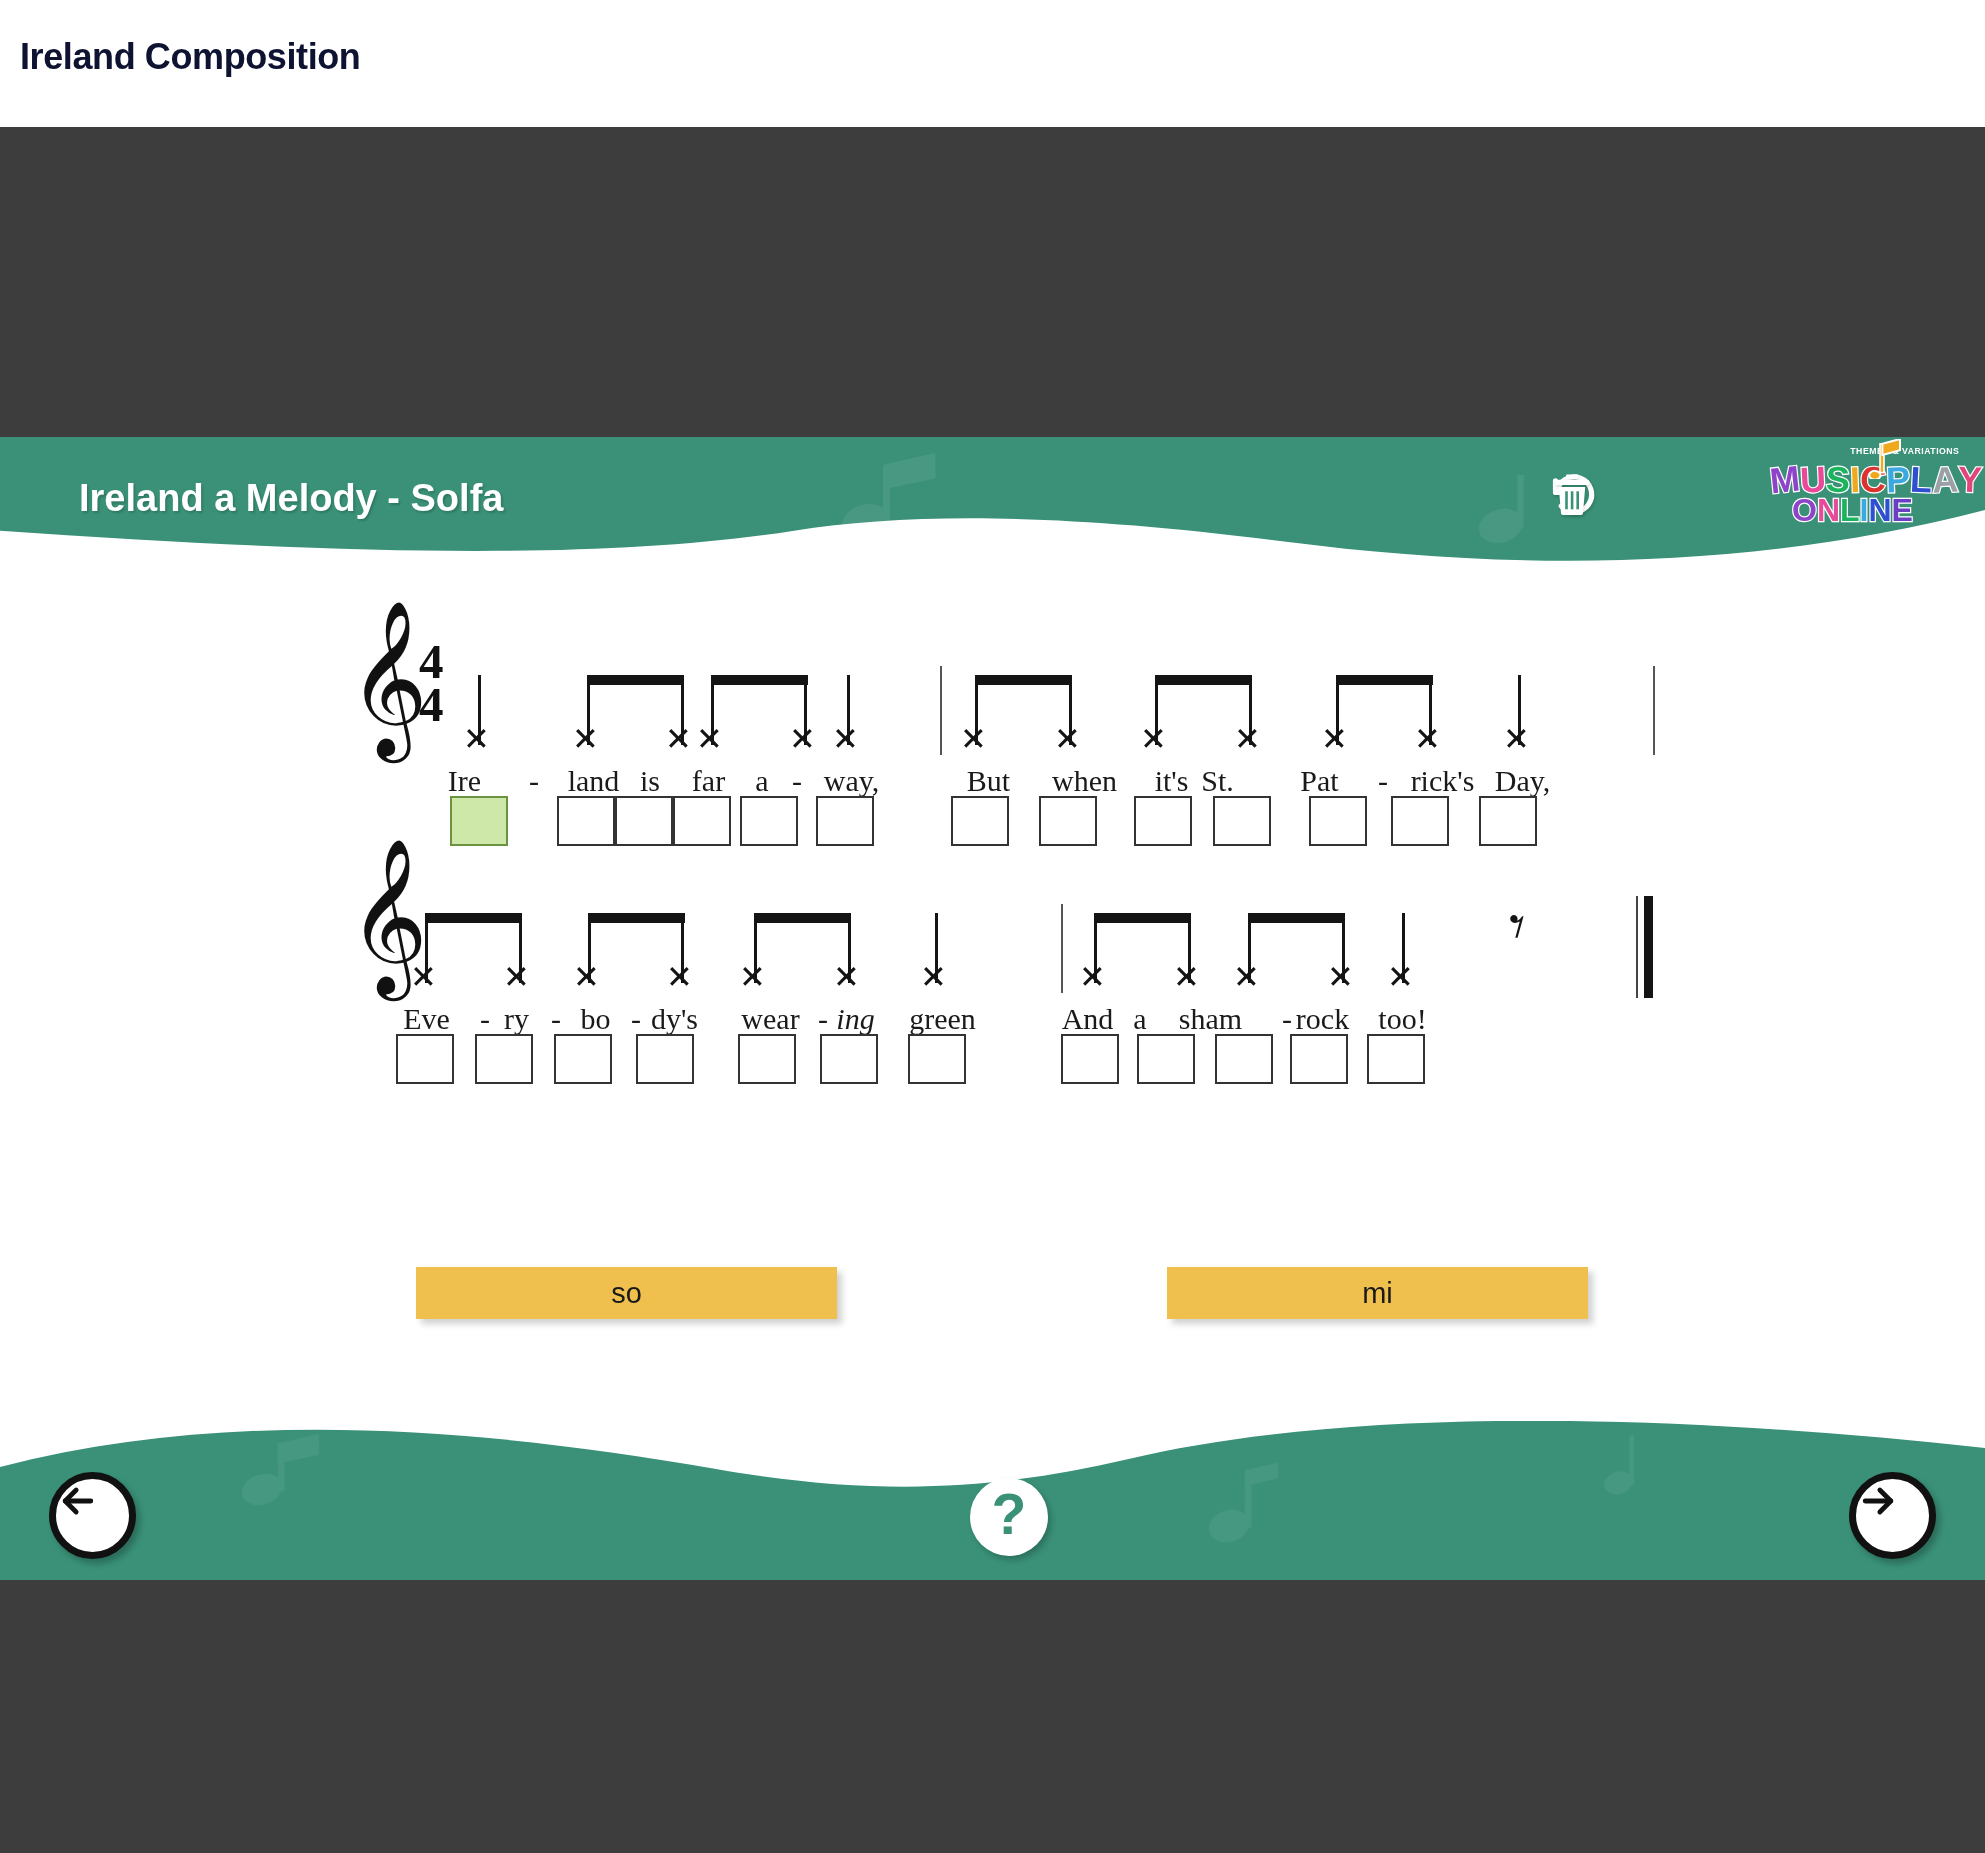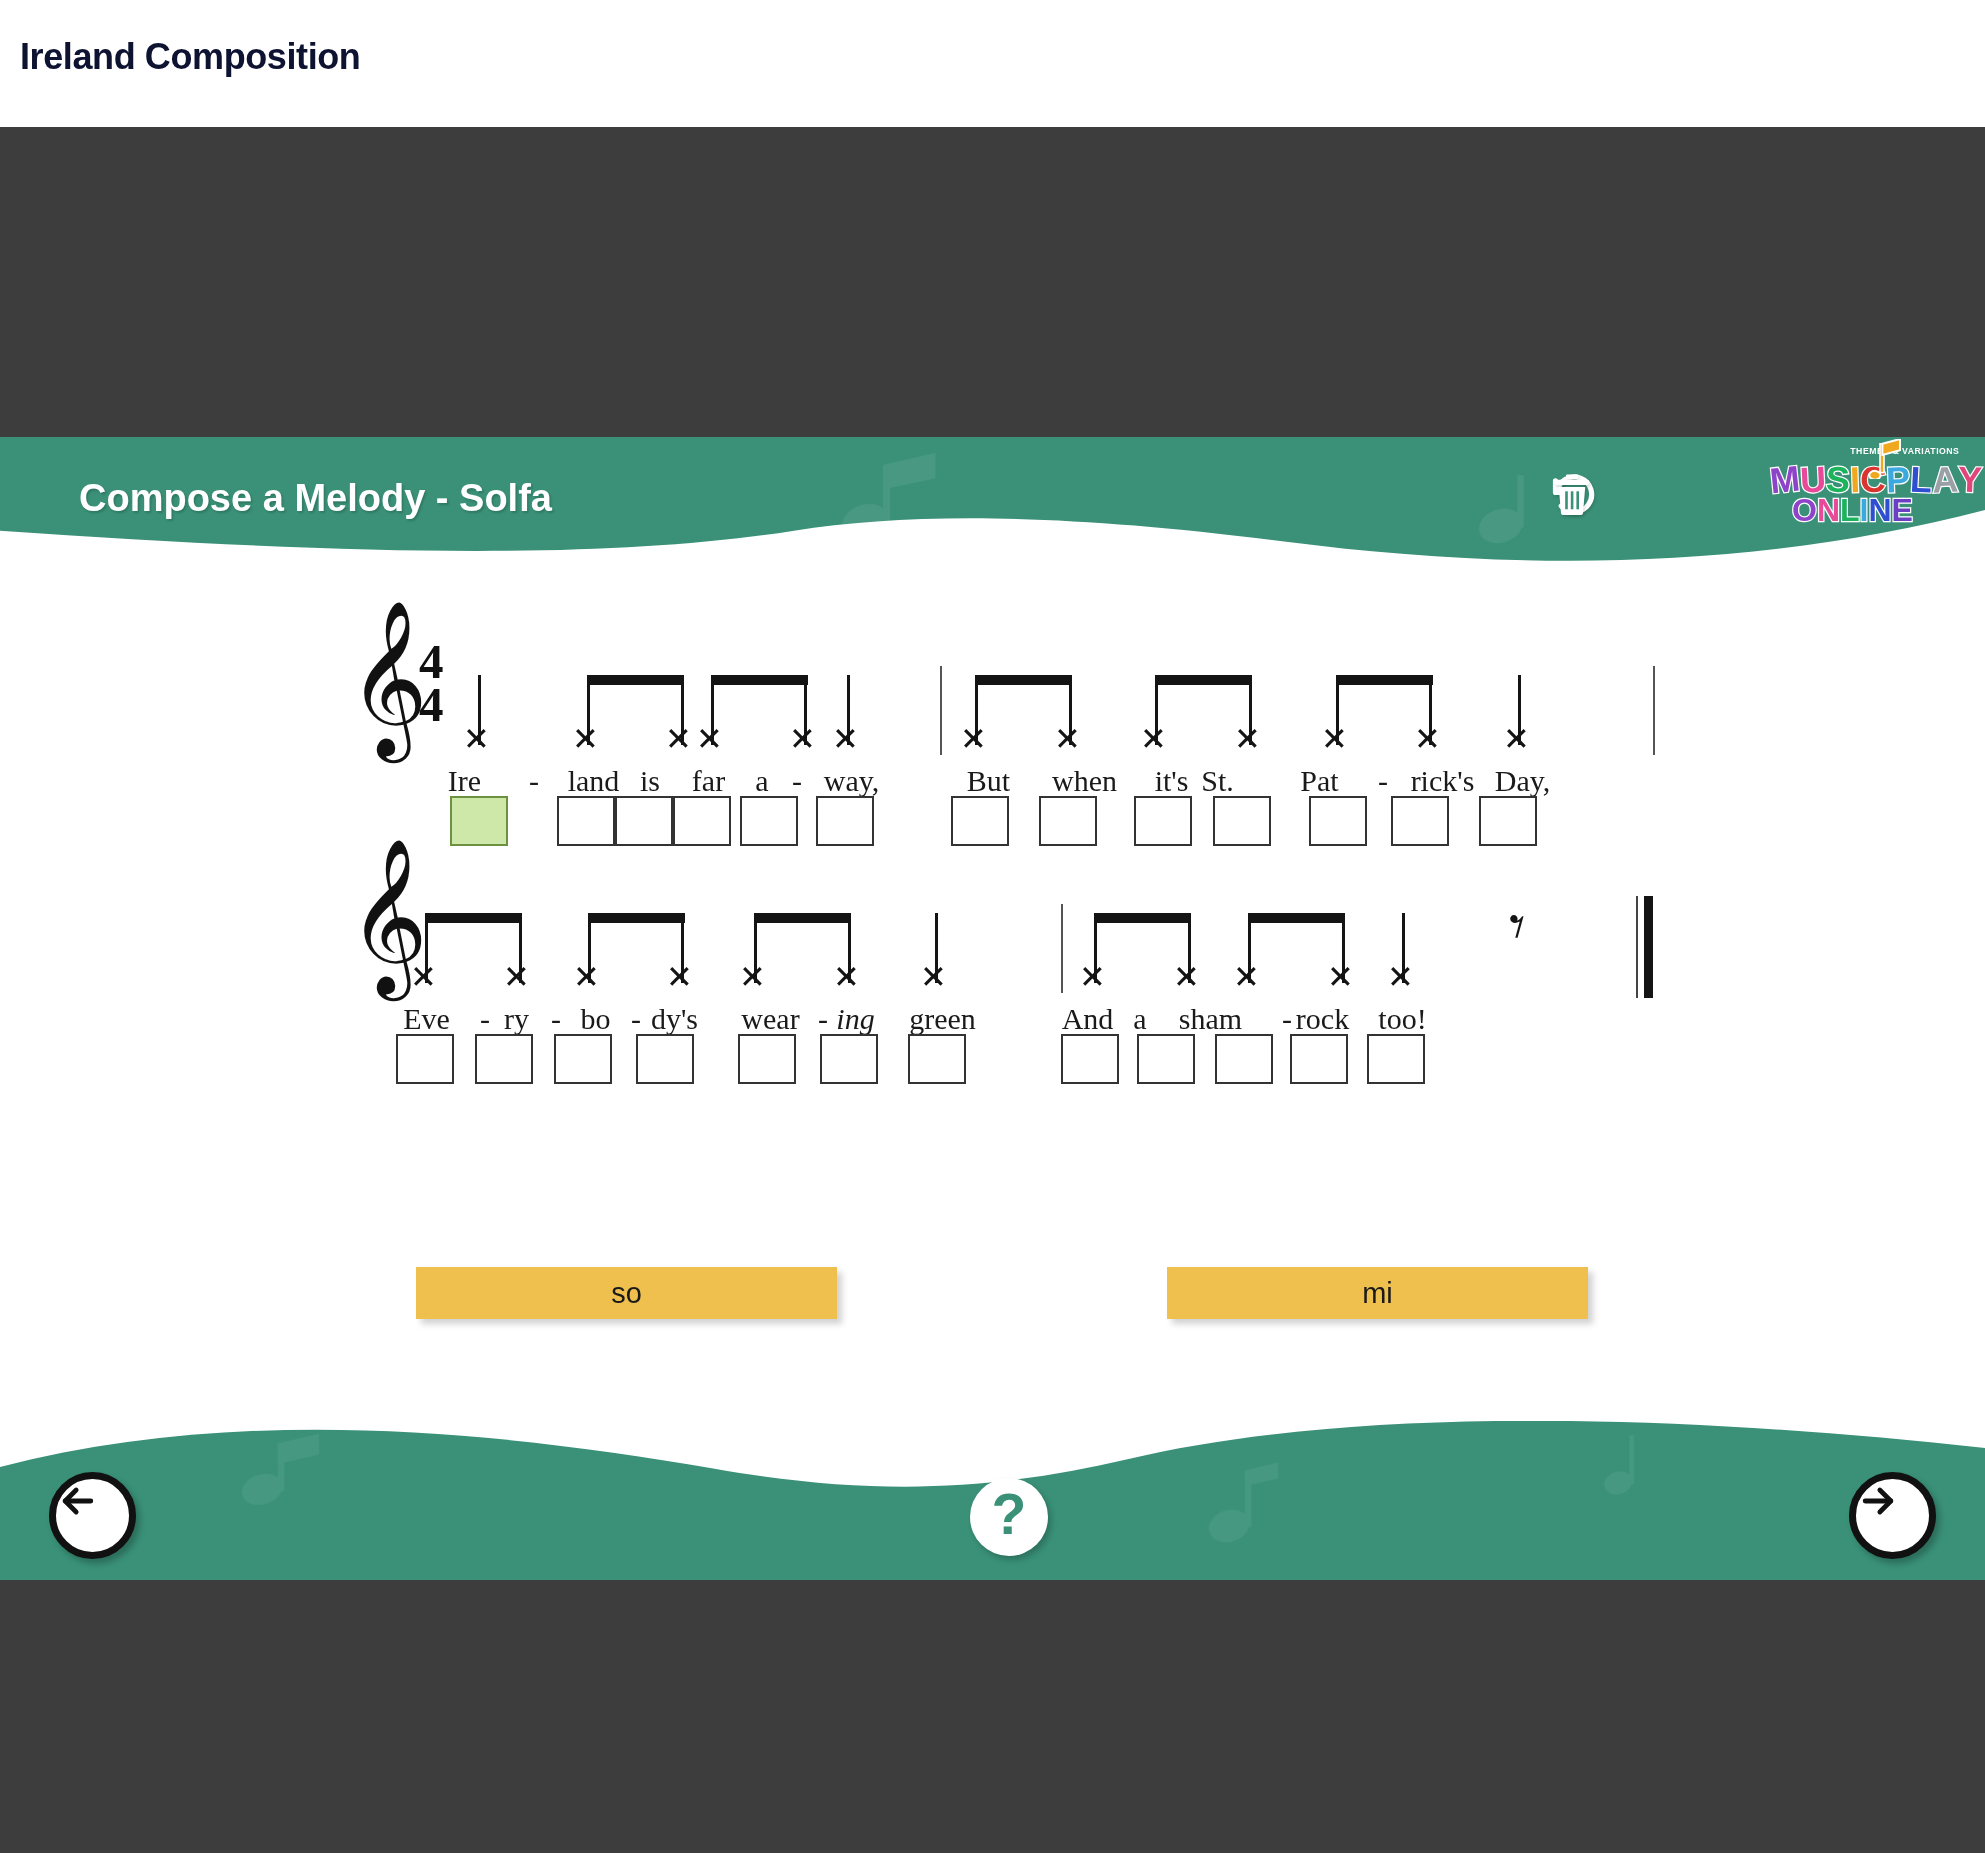--- a/index.html
+++ b/index.html
@@ -162,21 +162,21 @@
     <svg width="1985" height="127" viewBox="0 0 2500 160" preserveAspectRatio="none">
       <path d="M0,0 L2500,0 L2500,92 C2200,170 1900,168 1620,132 C1340,96 1150,95 1000,118 C760,156 430,148 0,118 Z" fill="#3a9178"></path>
       <g opacity="0.08" fill="#ffffff">
         <ellipse cx="1090" cy="108" rx="30" ry="23" transform="rotate(-18 1090 108)"></ellipse>
         <rect x="1112" y="35" width="9" height="78"></rect>
         <path d="M1112,35 L1178,20 L1178,52 L1112,66 Z"></path>
         <ellipse cx="1890" cy="112" rx="28" ry="21" transform="rotate(-18 1890 112)"></ellipse>
         <rect x="1911" y="48" width="8" height="66"></rect>
       </g>
     </svg>
-    <div class="gh-title">Compose a Melody - Solfa</div>
+    <div class="gh-title">Ireland a Melody - Solfa</div>
 
     <div class="gh-icons">
       <div class="icon-btn">
         <svg width="51" height="51" viewBox="0 0 24 24" fill="none" stroke="#ffffff" stroke-width="2.4" stroke-linecap="round" stroke-linejoin="round">
           <path d="M3.5 5.5 L3.5 11 L9 11"></path>
           <path d="M4.2 11 A8.2 8.2 0 1 1 6.2 17.4"></path>
         </svg>
       </div>
       <div class="icon-btn">
         <svg width="48" height="51" viewBox="0 0 24 24" fill="#ffffff">

